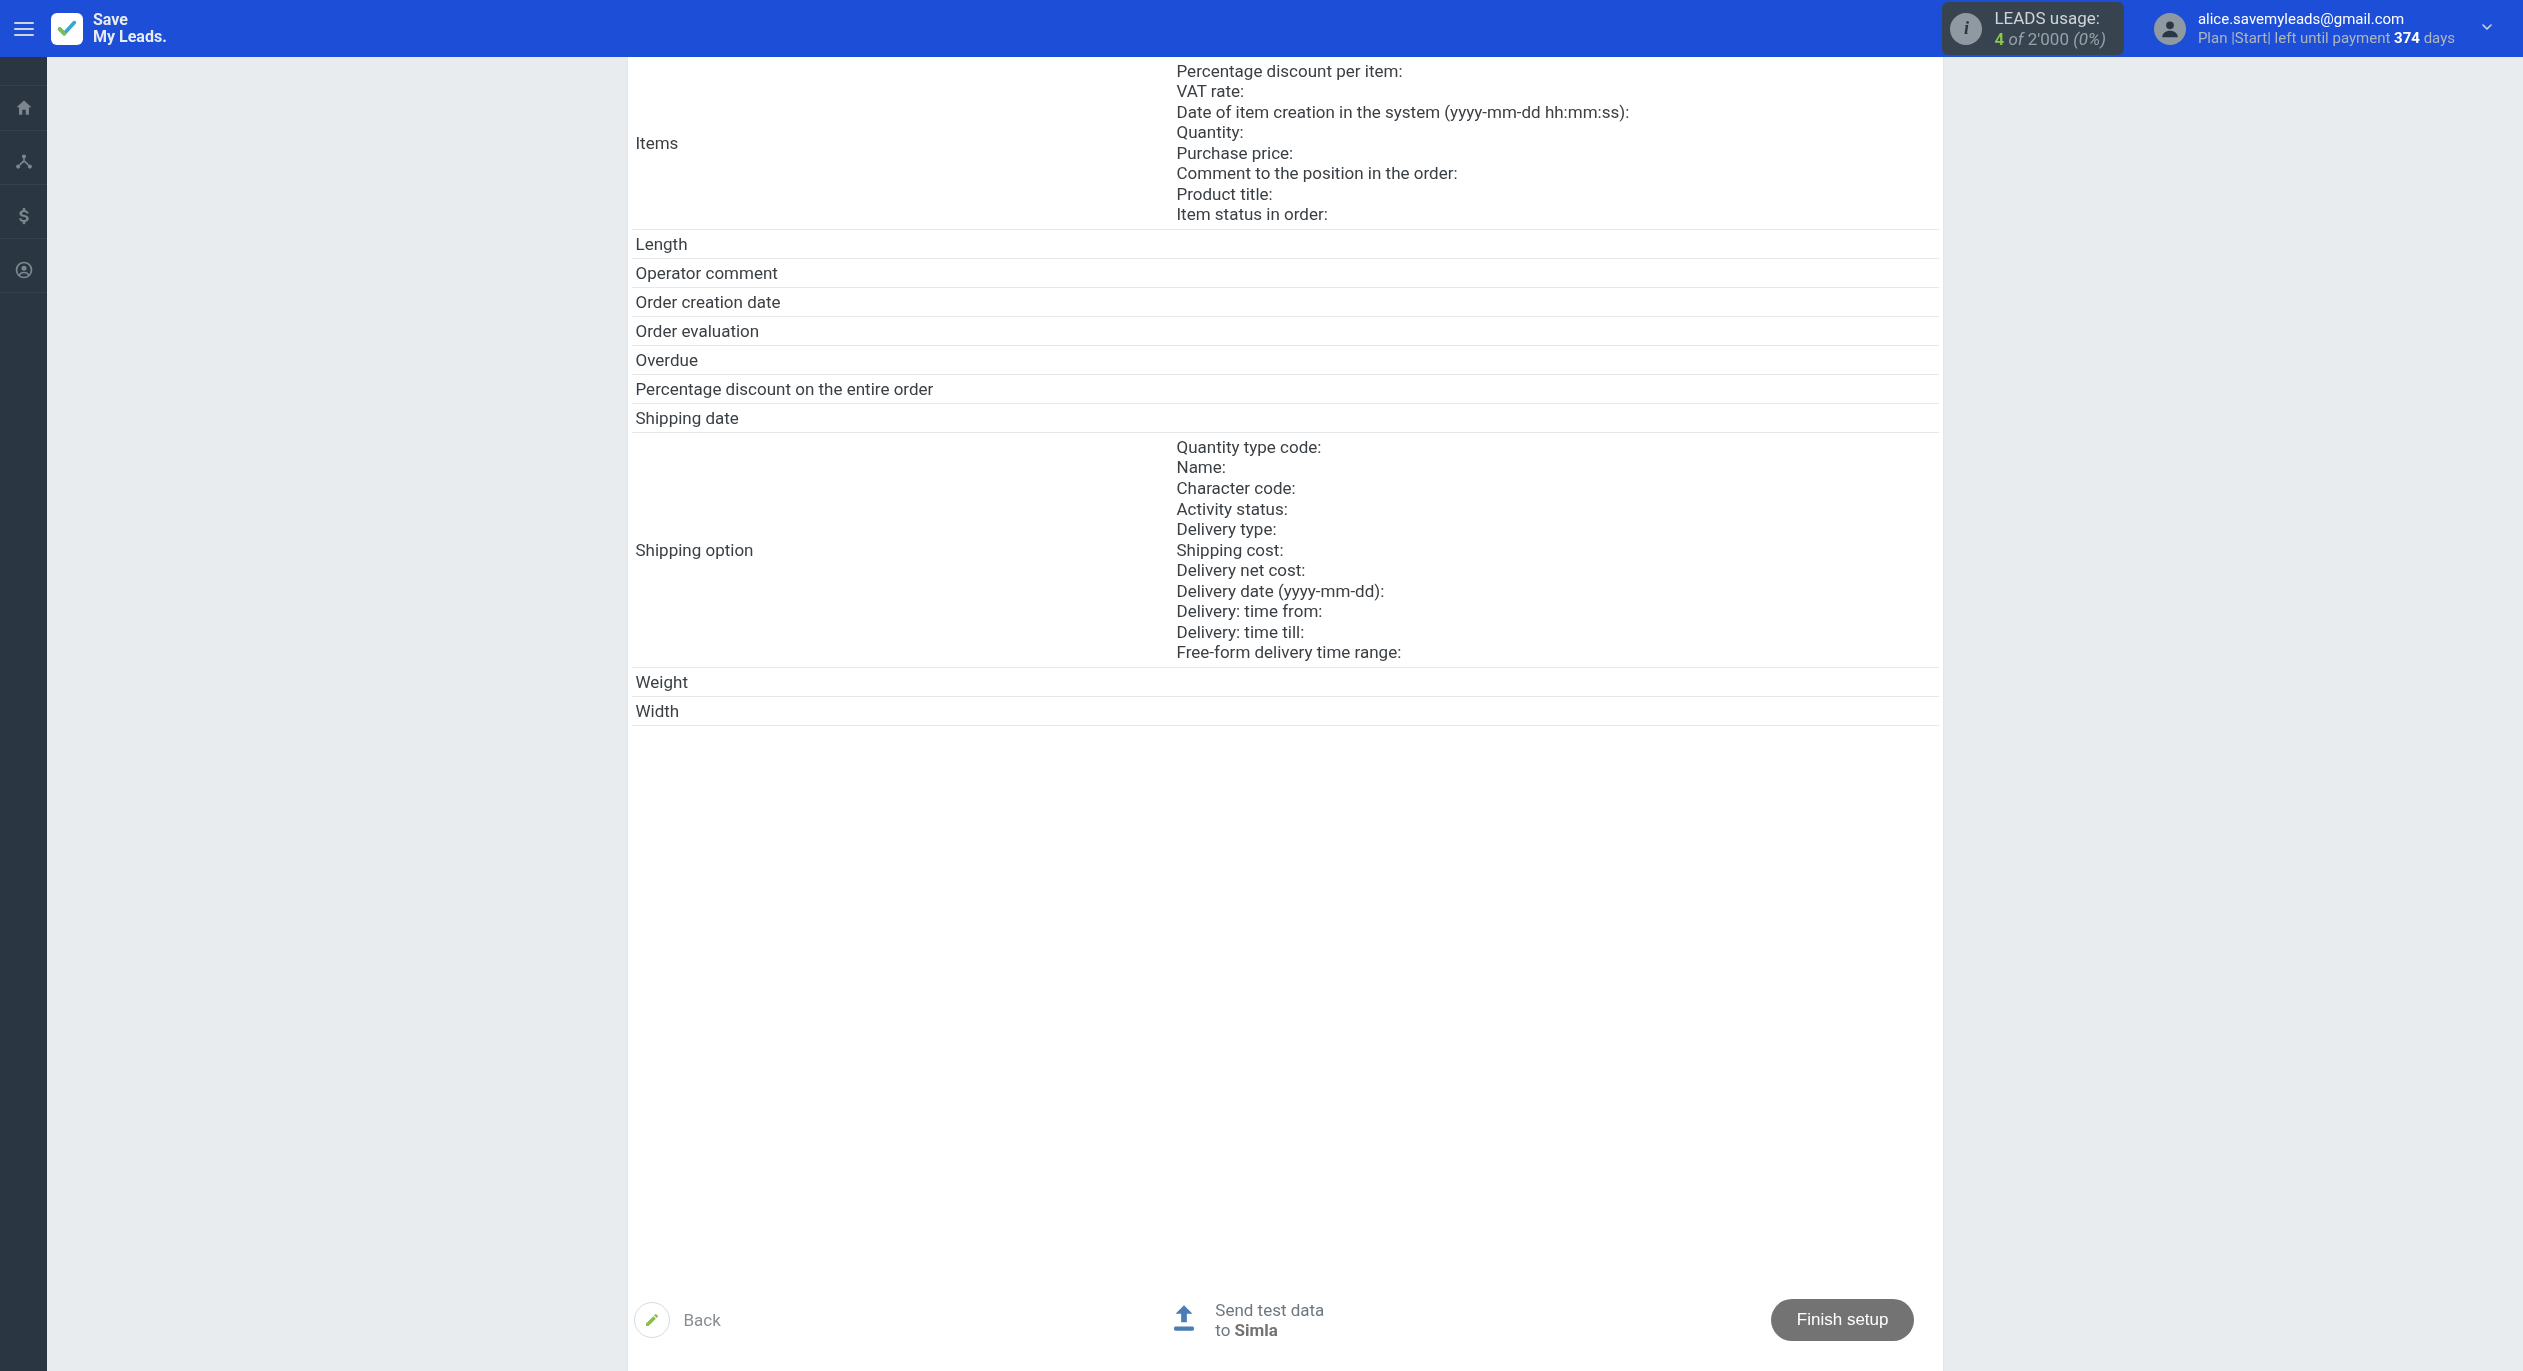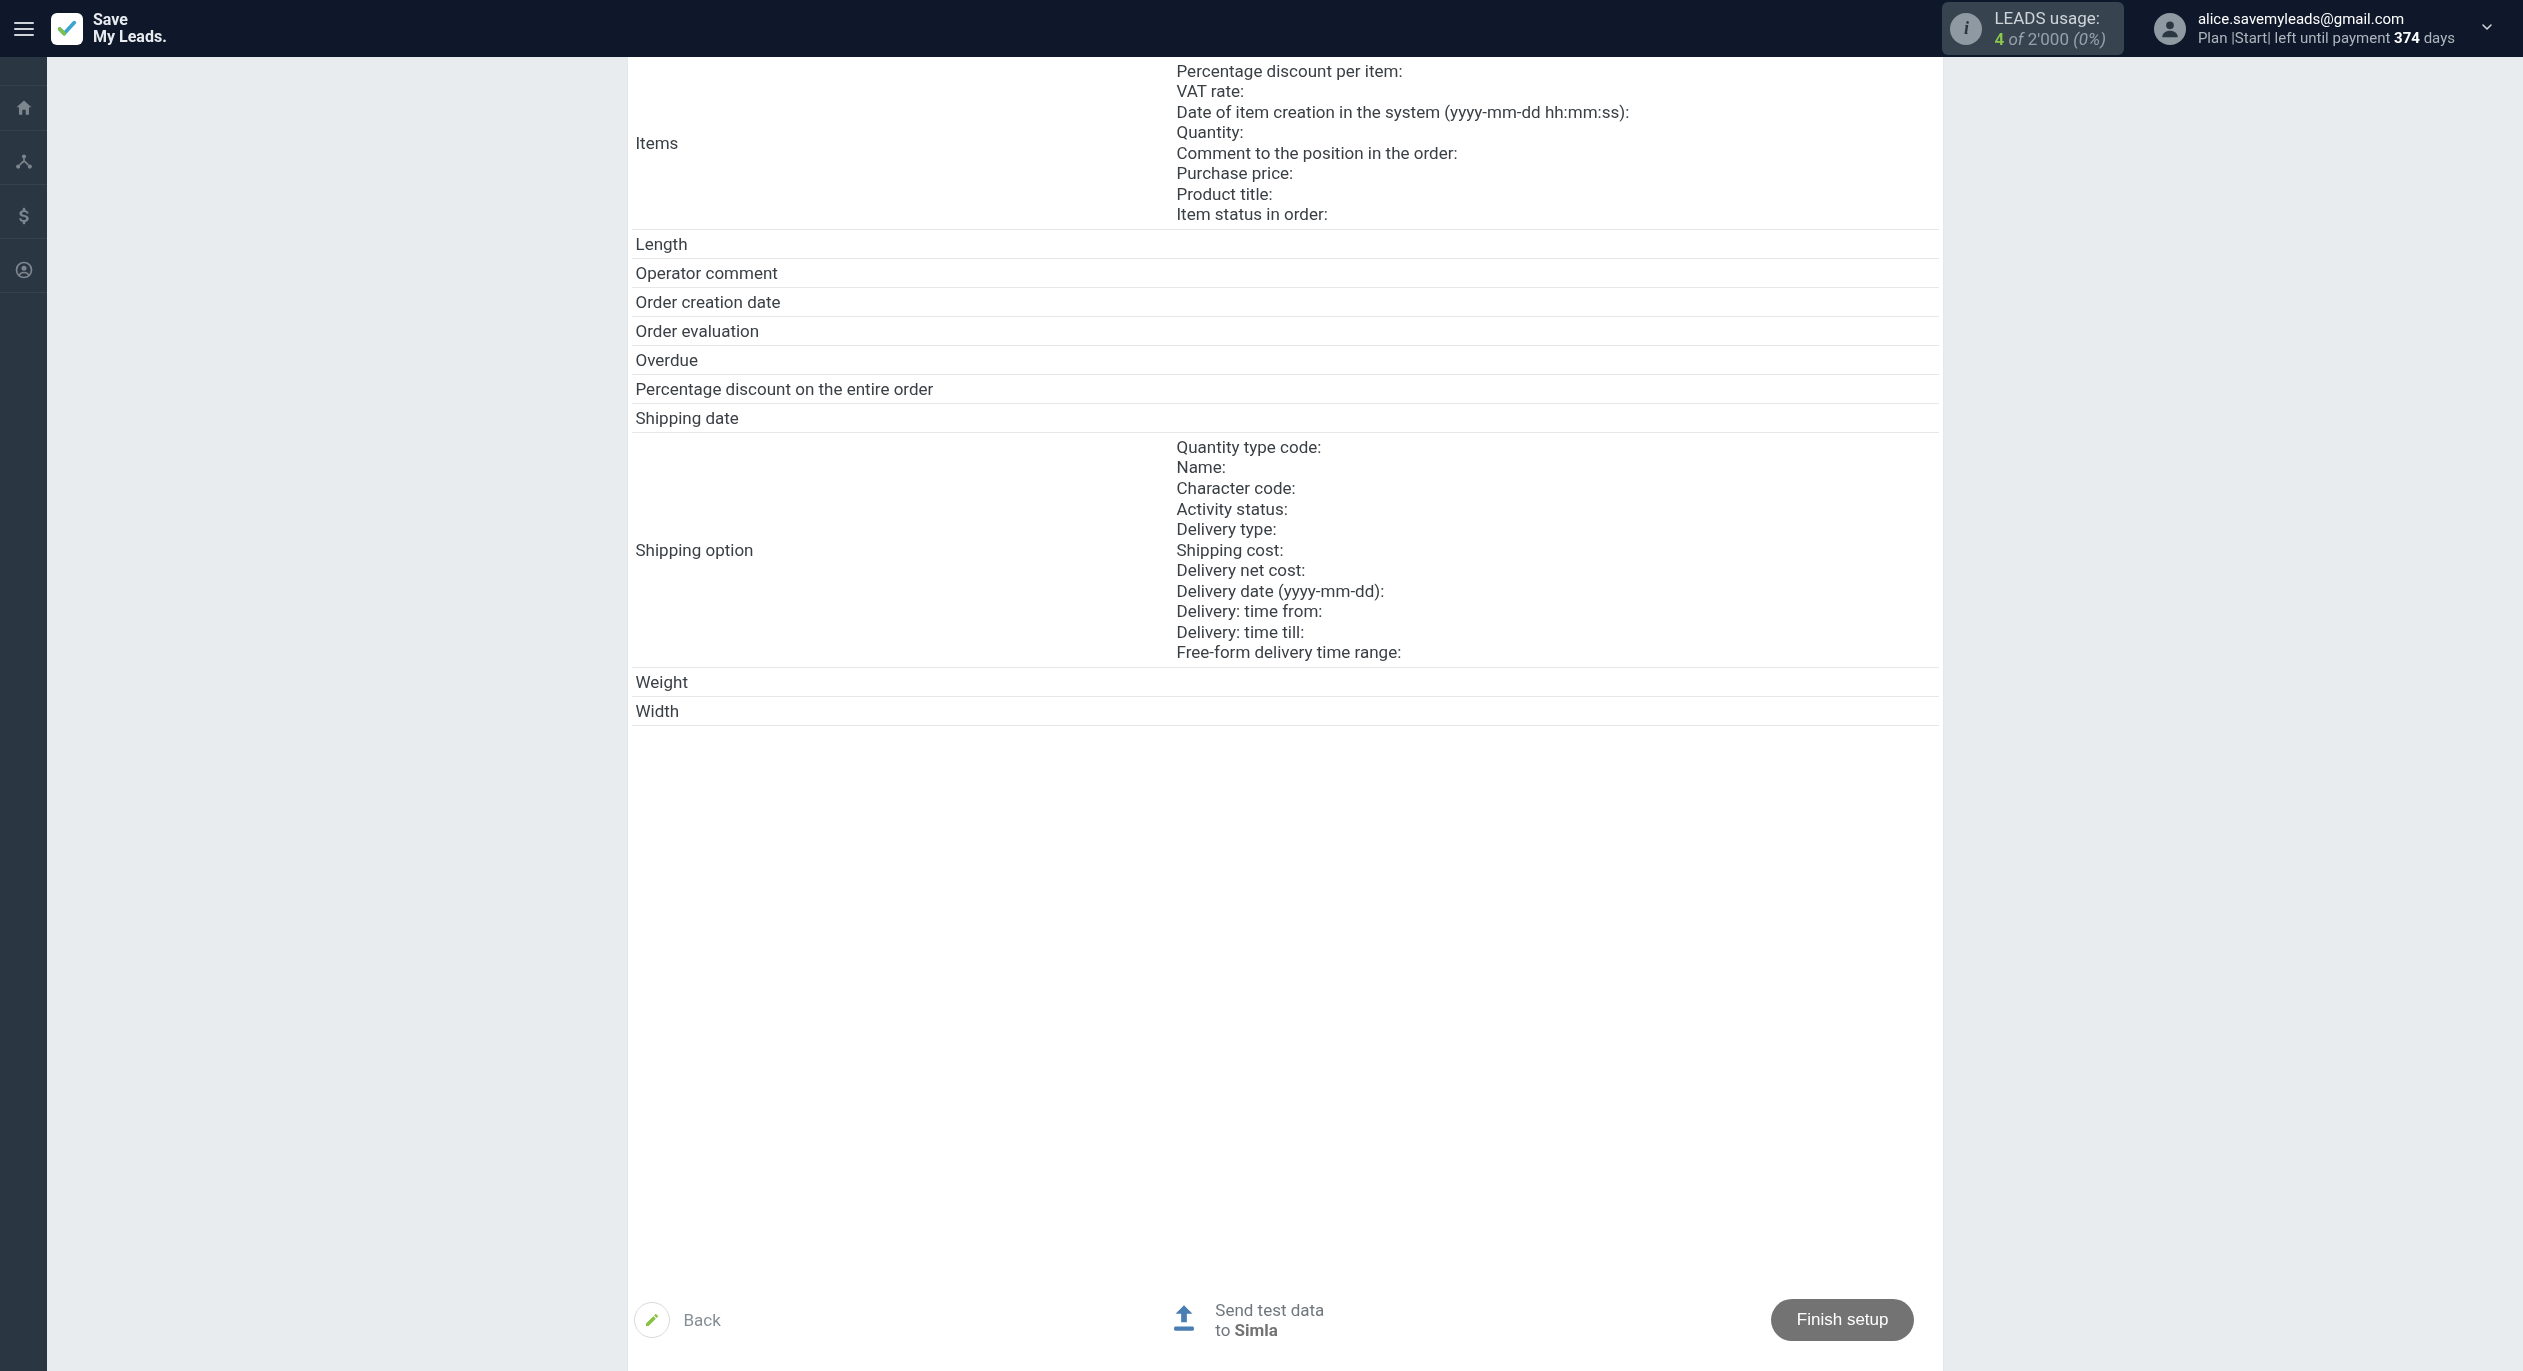--- a/index.html
+++ b/index.html
@@ -9,21 +9,21 @@
     font-size: 17px;
     color: #3a3f44;
     background: #e9ecef;
     overflow: hidden;
   }
 
   
   .topbar {
     position: fixed; inset: 0 0 auto 0;
     height: 57px;
-    background: #0f172a;
+    background: #1d4ed8;
     color: #e9ecef;
     display: flex;
     align-items: center;
     z-index: 50;
     padding-right: 20px;
   }
   .topbar-left {
     display: flex; align-items: center;
     width: 47px; justify-content: center;
     height: 100%;
@@ -257,22 +257,22 @@
   <div class="card">
 
     <div class="fields" id="fields">
         <div class="row">
           <div class="label">Items</div>
           <div class="value">
             <div>Percentage discount per item:</div>
             <div>VAT rate:</div>
             <div>Date of item creation in the system (yyyy-mm-dd hh:mm:ss):</div>
             <div>Quantity:</div>
+            <div>Purchase price:</div>
             <div>Comment to the position in the order:</div>
-            <div>Purchase price:</div>
             <div>Product title:</div>
             <div>Item status in order:</div>
           </div>
         </div>
         <div class="row">
           <div class="label">Length</div>
           <div class="value"></div>
         </div>
         <div class="row">
           <div class="label">Operator comment</div>

